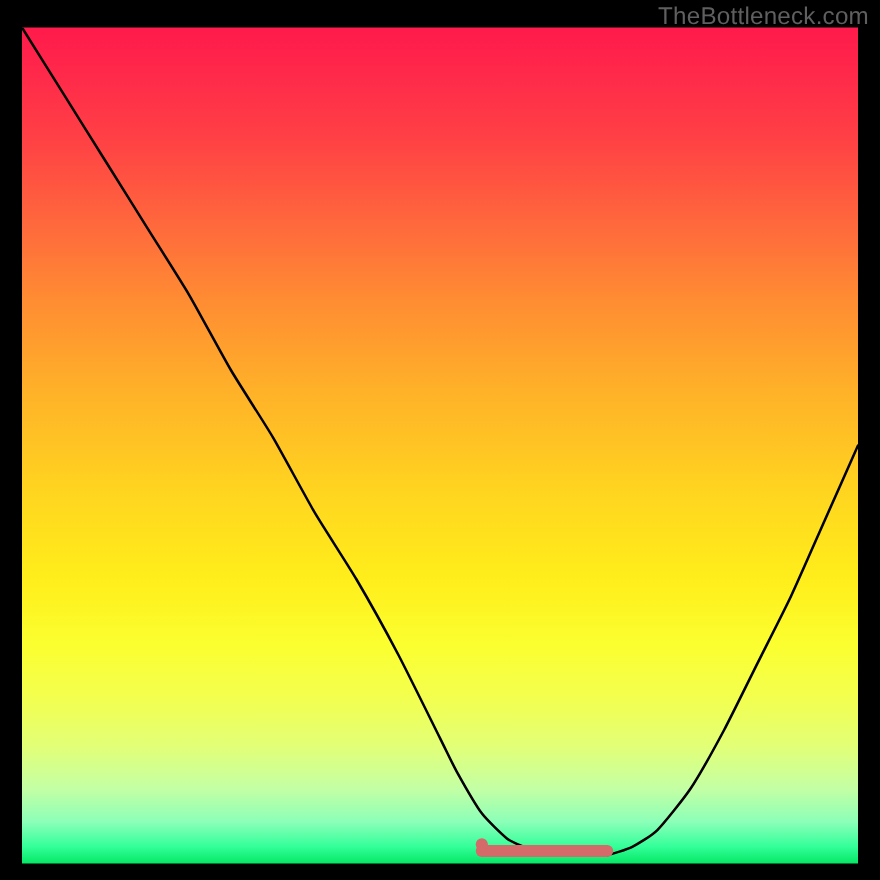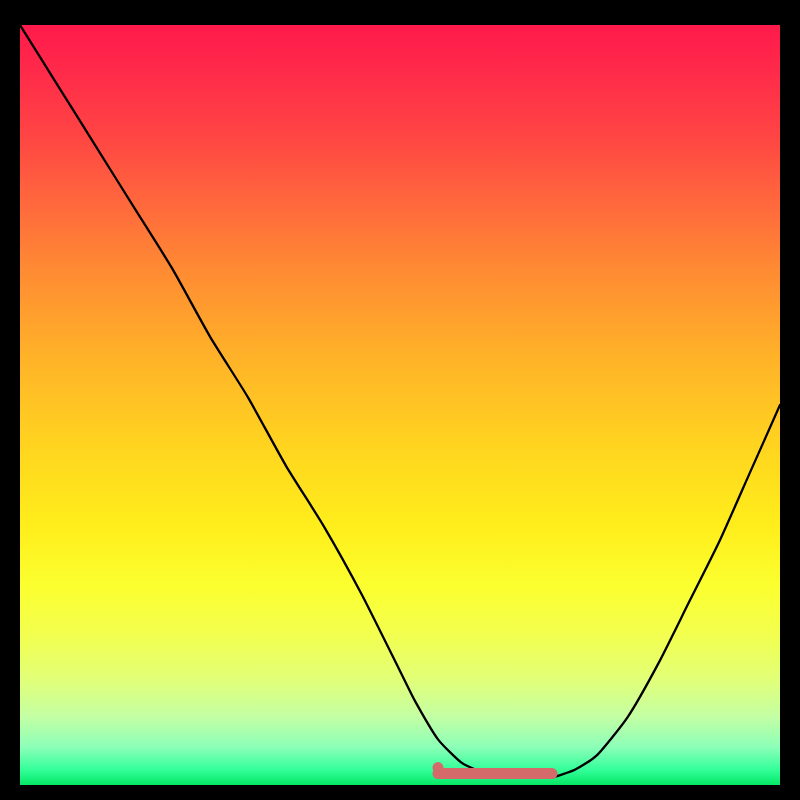--- a/index.html
+++ b/index.html
@@ -63,20 +63,21 @@
   }
   .flat-stroke {
     fill: none;
     stroke-linecap: round;
   }
 </style>
 </head>
 <body>
 
 <div class="frame">
+  <div class="watermark">TheBottleneck.com</div>
   <div class="plot">
     <div class="gradient-bg"></div>
     <svg class="overlay" viewBox="0 0 760 760" preserveAspectRatio="none">
       <path id="curve" class="curve-line" d="M 0 0 C 3.8 6.079999999999996, 30.4 48.63999999999995, 38 60.799999999999955 C 45.6 72.95999999999995, 68.4 109.44000000000003, 76 121.60000000000002 C 83.6 133.76000000000002, 106.4 170.23999999999998, 114 182.39999999999998 C 121.6 194.55999999999997, 144.4 230.27999999999992, 152 243.19999999999993 C 159.6 256.11999999999995, 182.4 298.68, 190 311.6 C 197.6 324.52000000000004, 220.4 359.47999999999996, 228 372.4 C 235.6 385.32, 258.4 427.88, 266 440.8 C 273.6 453.72, 296.4 488.67999999999995, 304 501.59999999999997 C 311.6 514.52, 334.4 555.56, 342 570 C 349.6 584.44, 374.68 635.36, 380 646 C 385.32 656.64, 391.4 669.56, 395.2 676.4 C 399 683.24, 413.44000000000005 708.3199999999999, 418.00000000000006 714.4 C 422.56000000000006 720.48, 436.99999999999994 734.1600000000001, 440.79999999999995 737.2 C 444.59999999999997 740.24, 452.2 743.28, 456 744.8 C 459.8 746.3199999999999, 475 751.64, 478.8 752.4 C 482.6 753.16, 490.2 752.4, 494 752.4 C 497.8 752.4, 513.0000000000001 752.4, 516.8000000000001 752.4 C 520.6 752.4, 528.2 753.16, 532 752.4 C 535.8 751.64, 550.24 747.0799999999999, 554.8 744.8 C 559.3599999999999 742.52, 572.28 734.92, 577.6 729.6 C 582.9200000000001 724.2800000000001, 601.92 700.72, 608 691.6 C 614.08 682.48, 632.3199999999999 649.8, 638.4 638.4 C 644.48 627, 662.7199999999999 589.76, 668.8 577.6 C 674.88 565.44, 693.12 529.7199999999999, 699.2 516.8 C 705.2800000000001 503.87999999999994, 723.52 462.08000000000004, 729.6 448.40000000000003 C 735.6800000000001 434.72, 756.96 386.84000000000003, 760 380"></path>
       <path id="flat" class="flat-stroke" d="M 418.00000000000006 748.6 L 532 748.6" stroke="#d46a6a" stroke-width="11"></path>
       <circle id="flat-dot" r="5.5" fill="#d46a6a" cx="418.00000000000006" cy="742.6"></circle>
     </svg>
   </div>
 </div>
 

